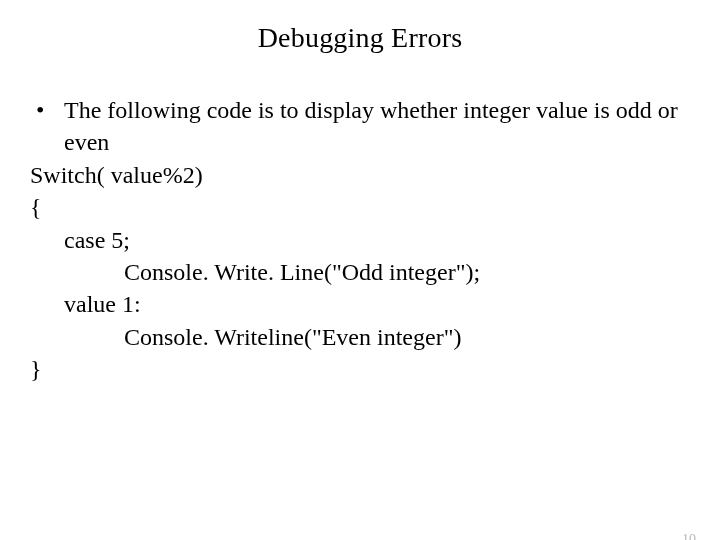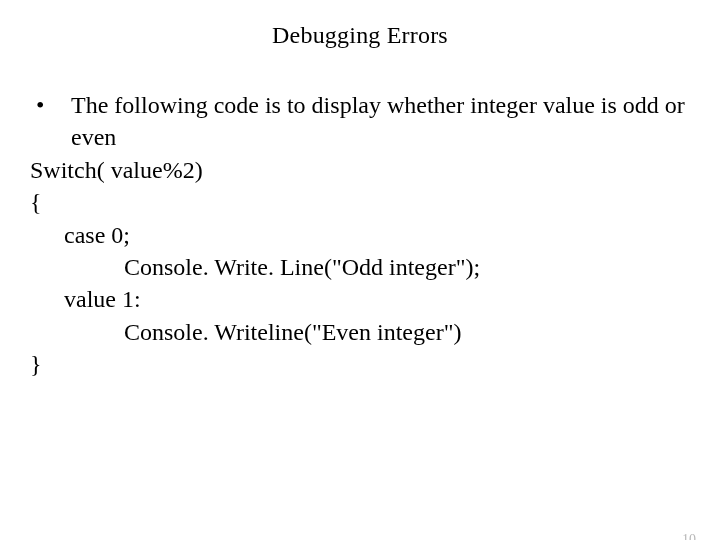--- a/index.html
+++ b/index.html
@@ -14,21 +14,21 @@
     overflow: hidden;
   }
   .slide {
     width: 720px;
     height: 540px;
     position: relative;
     box-sizing: border-box;
   }
   .title {
     text-align: center;
-    font-size: 24px;
+    font-size: 28px;
     font-weight: 400;
     margin-top: 22px;
     margin-bottom: 40px;
     letter-spacing: 0.2px;
   }
   .body {
     font-size: 24px;
     line-height: 1.35;
     padding: 0 30px 0 30px;
   }
@@ -37,21 +37,20 @@
     align-items: flex-start;
   }
   .bullet-mark {
     width: 28px;
     flex: 0 0 28px;
     text-align: left;
     padding-left: 6px;
   }
   .bullet-text {
     flex: 1;
-    margin-left: 7px;
   }
   .indent-1 { padding-left: 34px; }
   .indent-2 { padding-left: 94px; }
   .page-num {
     position: absolute;
     right: 24px;
     bottom: 14px;
     font-size: 14px;
     color: #b8b8b8;
     font-family: "Times New Roman", Times, serif;
@@ -66,21 +65,21 @@
 
   <div class="body">
 
     <div class="bullet-row">
       <div class="bullet-mark">•</div>
       <div class="bullet-text">The following code is to display whether integer value is odd or even</div>
     </div>
 
     <div>Switch( value%2)</div>
     <div>{</div>
-    <div class="indent-1">case 0;</div>
+    <div class="indent-1">case 5;</div>
     <div class="indent-2">Console. Write. Line("Odd integer");</div>
     <div class="indent-1">value 1:</div>
     <div class="indent-2">Console. Writeline("Even integer")</div>
     <div>}</div>
 
   </div>
 
   <div class="page-num">10</div>
 
 </div>

